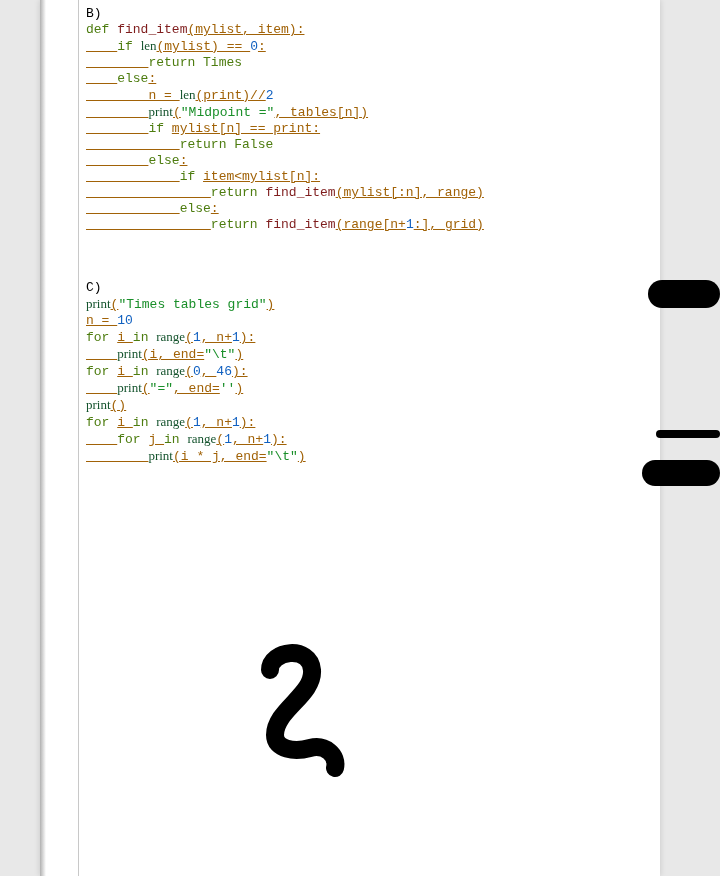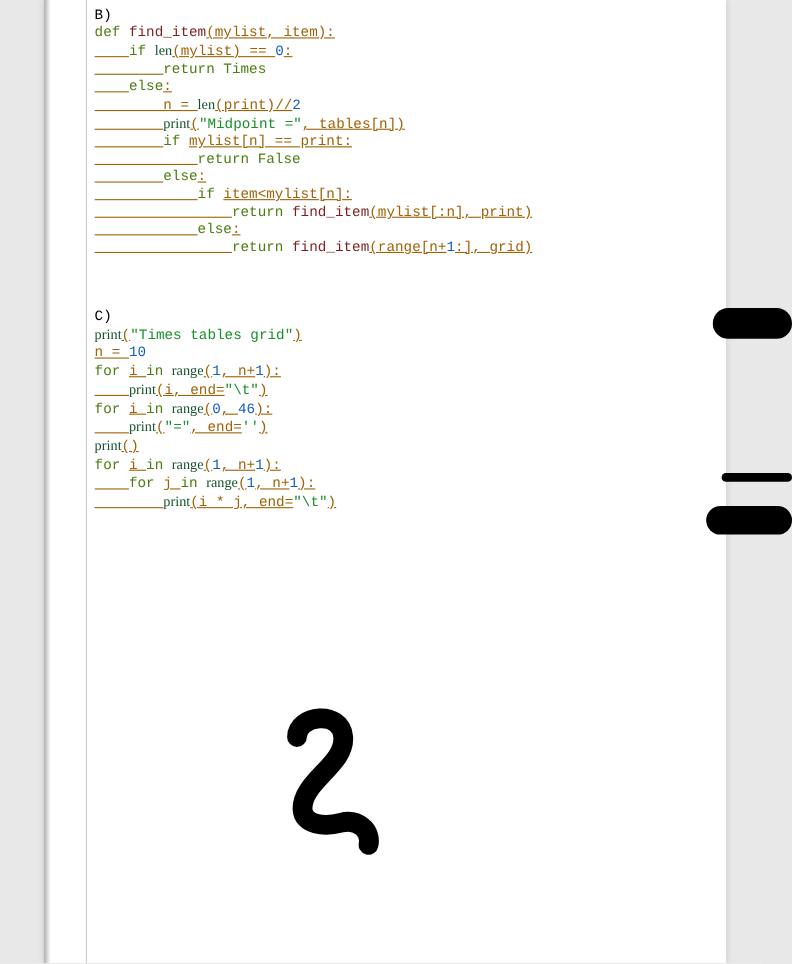--- a/index.html
+++ b/index.html
@@ -108,21 +108,21 @@
 <span class="kw">def </span><span class="fn">find_item</span><span class="op">(mylist, item):</span>
 <span class="op">    </span><span class="kw">if </span><span class="bi">len</span><span class="op">(mylist) == </span><span class="num">0</span><span class="op">:</span>
 <span class="op">        </span><span class="kw">return </span><span class="kw">Times</span>
 <span class="op">    </span><span class="kw">else</span><span class="op">:</span>
 <span class="op">        n = </span><span class="bi">len</span><span class="op">(print)//</span><span class="num">2</span>
 <span class="op">        </span><span class="bi">print</span><span class="op">(</span><span class="str">"Midpoint ="</span><span class="op">, tables[n])</span>
 <span class="op">        </span><span class="kw">if </span><span class="op">mylist[n] == print:</span>
 <span class="op">            </span><span class="kw">return </span><span class="kw">False</span>
 <span class="op">        </span><span class="kw">else</span><span class="op">:</span>
 <span class="op">            </span><span class="kw">if </span><span class="op">item&lt;mylist[n]:</span>
-<span class="op">                </span><span class="kw">return </span><span class="fn">find_item</span><span class="op">(mylist[:n], print)</span>
+<span class="op">                </span><span class="kw">return </span><span class="fn">find_item</span><span class="op">(mylist[:n], range)</span>
 <span class="op">            </span><span class="kw">else</span><span class="op">:</span>
 <span class="op">                </span><span class="kw">return </span><span class="fn">find_item</span><span class="op">(range[n+</span><span class="num">1</span><span class="op">:], grid)</span>
 </div>
   <div class="code" id="codeC" style="top: 280px;"><span class="name">C)</span>
 <span class="bi">print</span><span class="op">(</span><span class="str">"Times tables grid"</span><span class="op">)</span>
 <span class="op">n = </span><span class="num">10</span>
 <span class="kw">for </span><span class="op">i </span><span class="kw">in </span><span class="bi">range</span><span class="op">(</span><span class="num">1</span><span class="op">, n+</span><span class="num">1</span><span class="op">):</span>
 <span class="op">    </span><span class="bi">print</span><span class="op">(i, end=</span><span class="str">"\t"</span><span class="op">)</span>
 <span class="kw">for </span><span class="op">i </span><span class="kw">in </span><span class="bi">range</span><span class="op">(</span><span class="num">0</span><span class="op">, </span><span class="num">46</span><span class="op">):</span>
 <span class="op">    </span><span class="bi">print</span><span class="op">(</span><span class="str">"="</span><span class="op">, end=</span><span class="str">''</span><span class="op">)</span>

